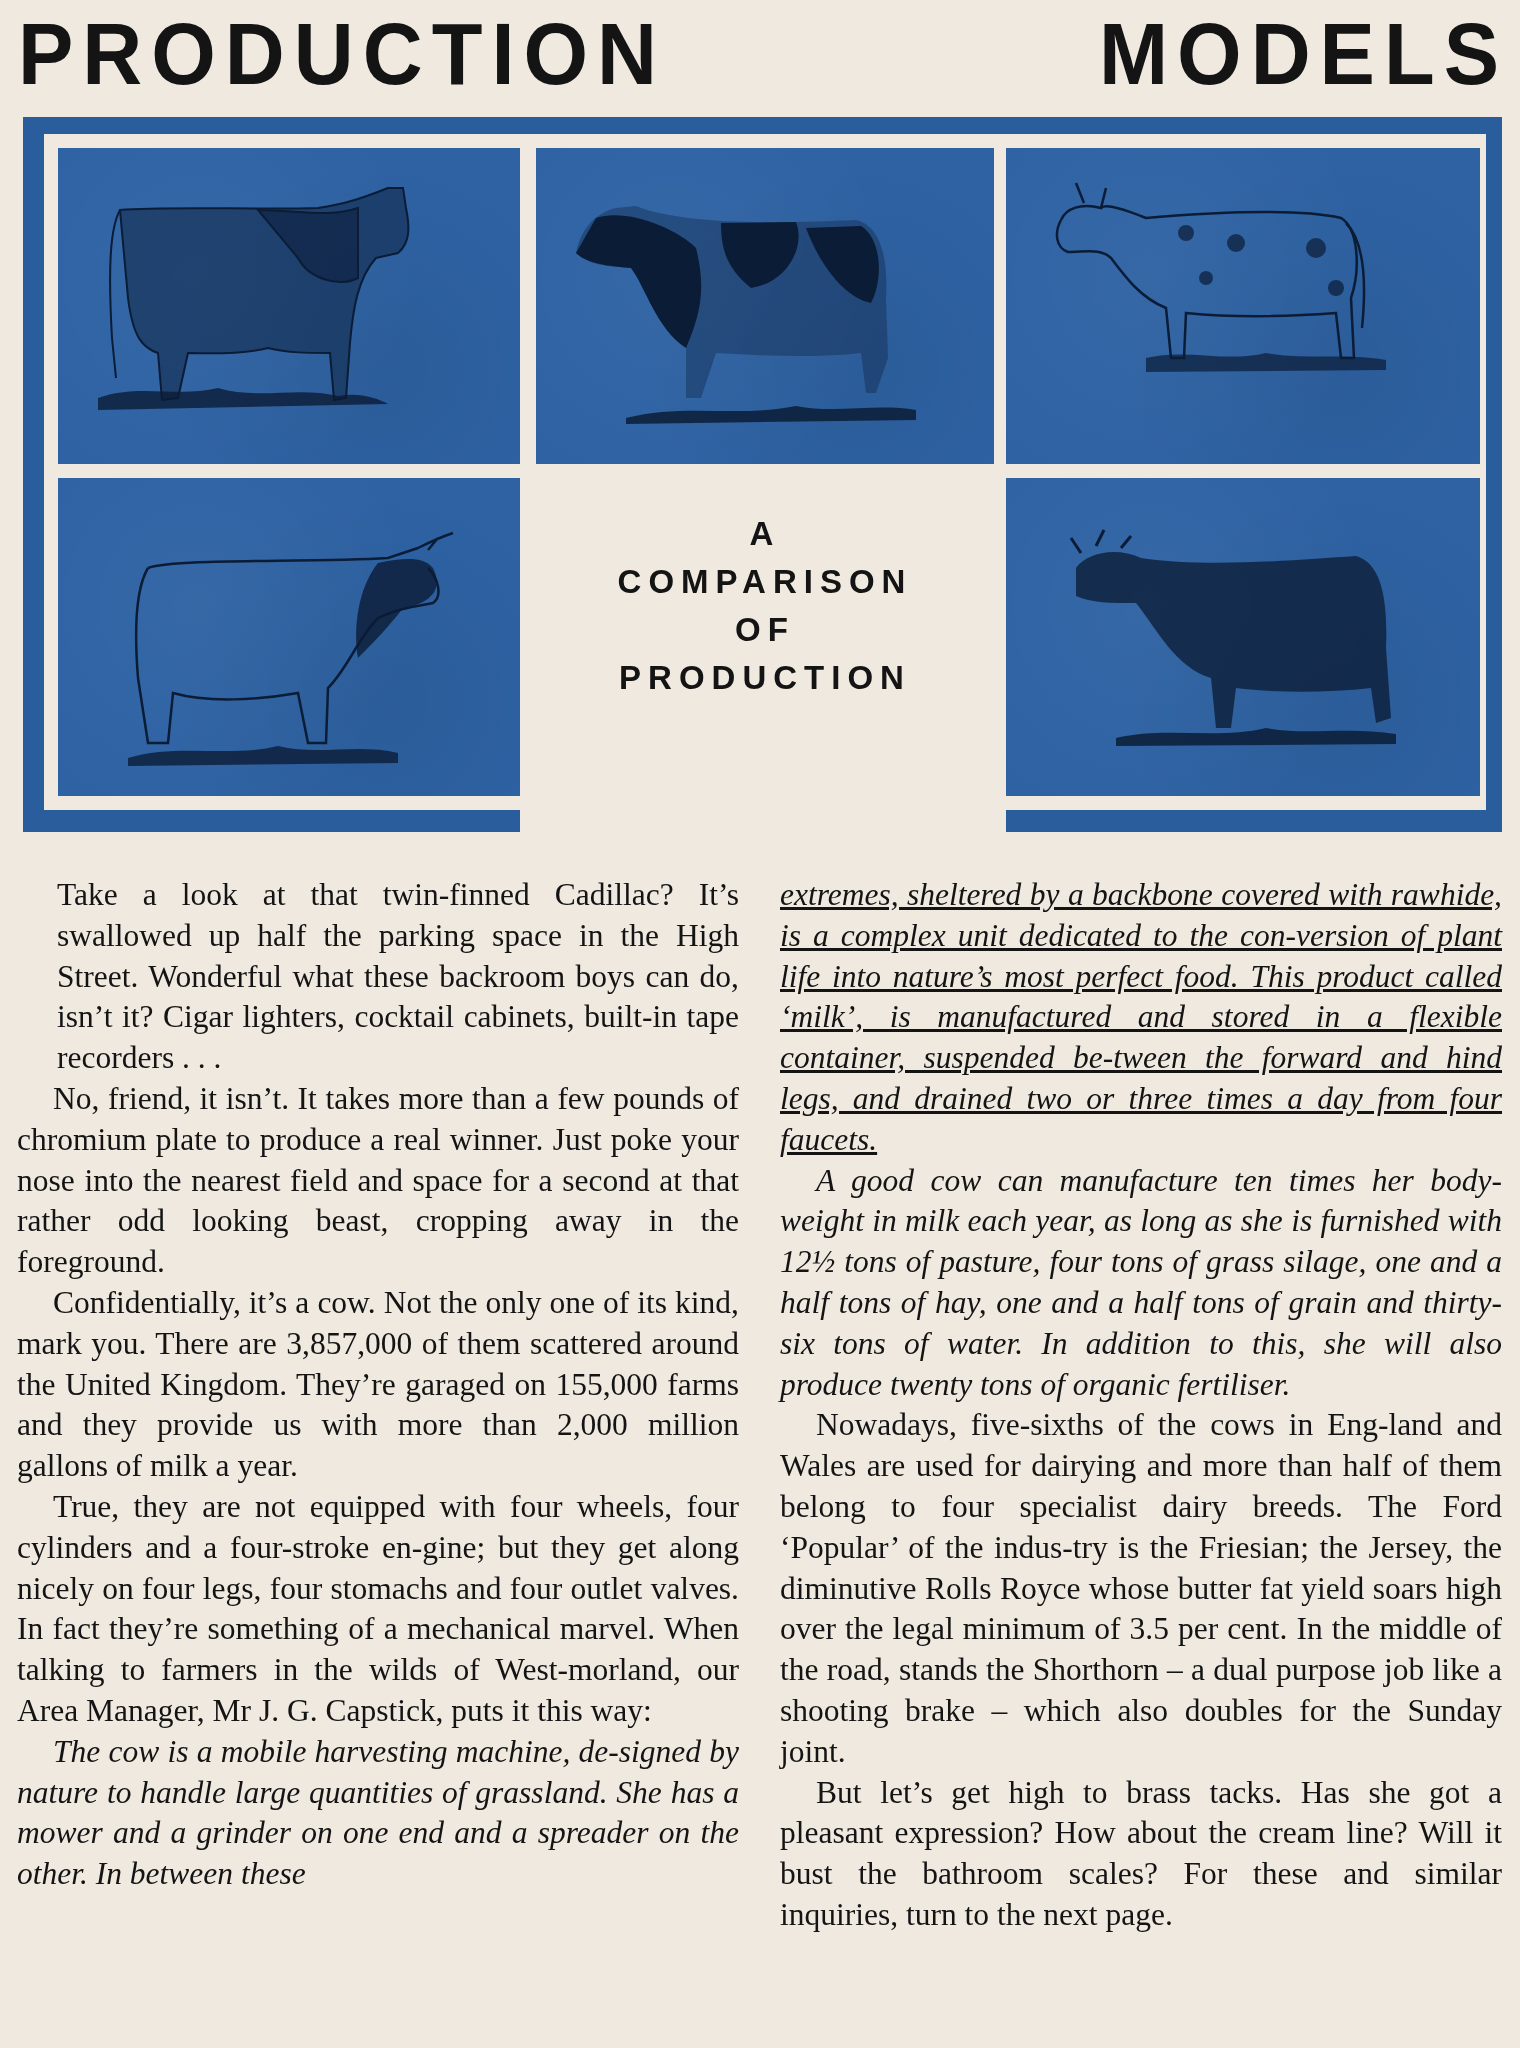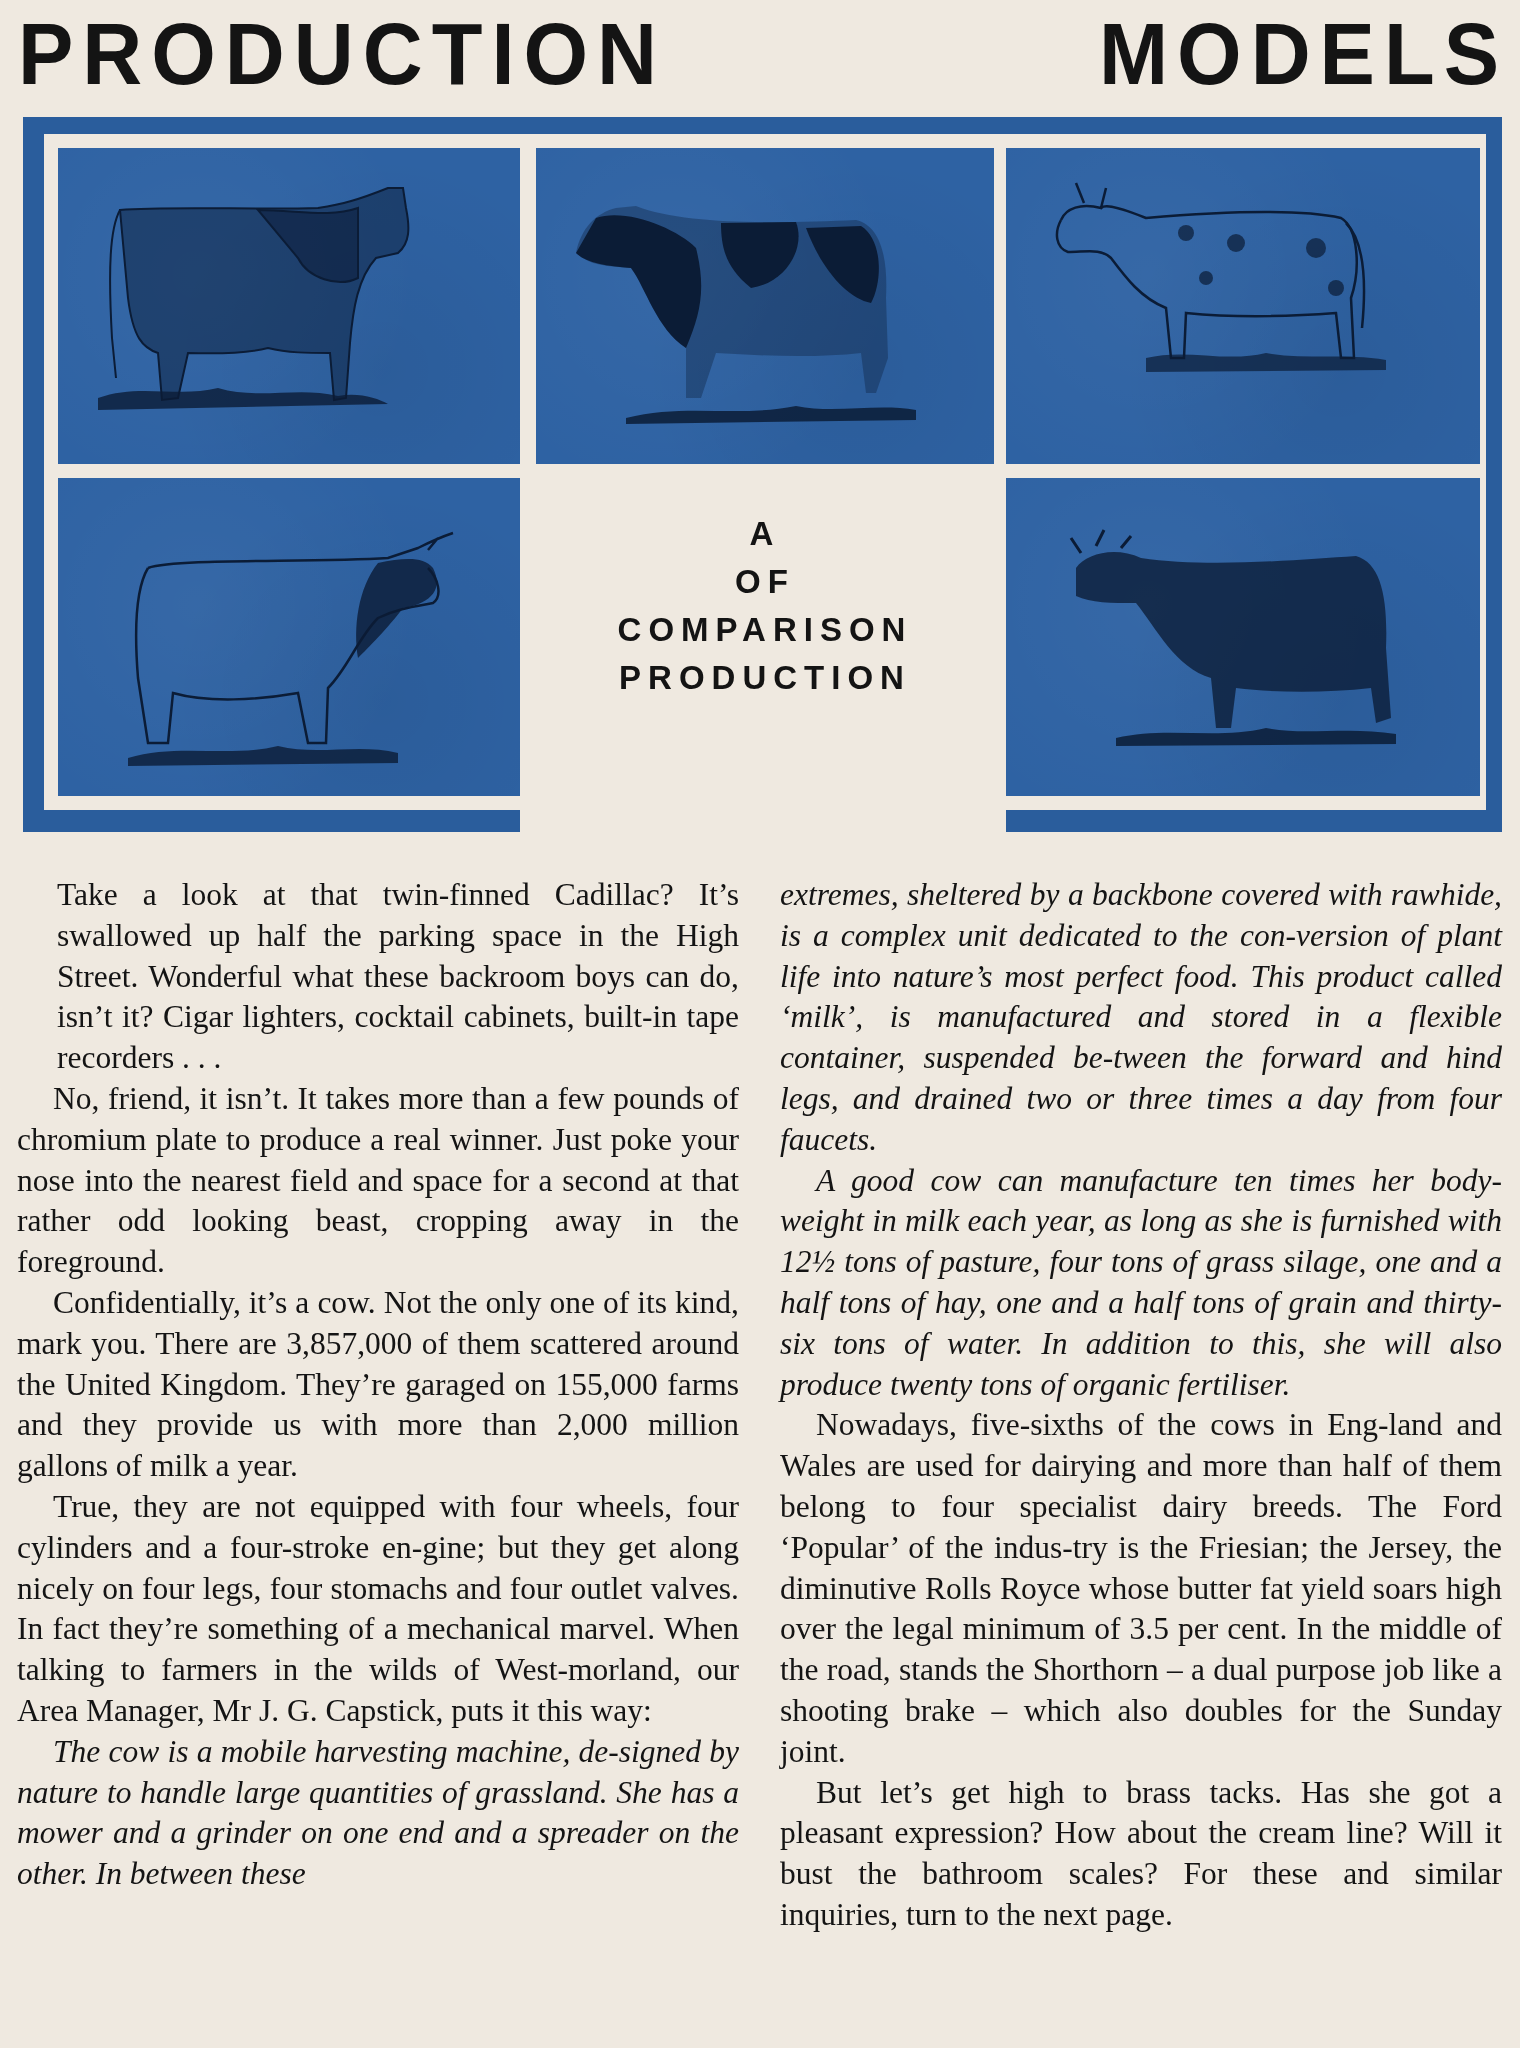--- a/index.html
+++ b/index.html
@@ -60,21 +60,21 @@
   .col {
     position: absolute; top: 875px; width: 722px;
     font-size: 31.5px; line-height: 40.8px;
     text-align: justify;
     hyphens: none;
   }
   .col.left { left: 17px; }
   .col.right { left: 780px; width: 722px; }
   .col p { margin: 0; text-indent: 36px; }
   .col p.first { text-indent: 0; margin-left: 40px; }
-  .col p.noindent { text-indent: 0; }
+  .col p.noindent { text-indent: 0; text-decoration: underline; }
   .col .it { font-style: italic; }
 </style>
 </head>
 <body>
 
 <h1 class="headline">
   <span>PRODUCTION</span>
   <span>MODELS</span>
 </h1>
 
@@ -144,22 +144,22 @@
     <g fill="#0b1c36">
       <path d="M70 90 C80 75 110 68 135 80 C200 90 290 82 350 78 C375 85 382 120 380 170 L385 240 L370 245 L365 210 C320 215 270 215 230 210 L225 250 L210 250 L205 200 C170 190 150 150 130 125 C105 125 85 125 70 118 Z" opacity="0.78"></path>
       <path d="M75 75 L65 60 M90 68 L98 52 M115 70 L125 58" stroke="#0b1c36" stroke-width="3" fill="none"></path>
       <path d="M110 260 C160 248 210 262 260 250 C300 258 340 248 390 256 L390 266 L110 268 Z" opacity="0.85"></path>
     </g>
   </svg>
 </div>
 
 <div class="subtitle">
   <div>A</div>
+  <div>COMPARISON</div>
   <div>OF</div>
-  <div>COMPARISON</div>
   <div>PRODUCTION</div>
 </div>
 
 <div class="col left">
   <p class="first">Take a look at that twin-finned Cadillac? It’s swallowed up half the parking space in the High Street. Wonderful what these backroom boys can do, isn’t it? Cigar lighters, cocktail cabinets, built-in tape recorders . . .</p>
   <p>No, friend, it isn’t. It takes more than a few pounds of chromium plate to produce a real winner. Just poke your nose into the nearest field and space for a second at that rather odd looking beast, cropping away in the foreground.</p>
   <p>Confidentially, it’s a cow. Not the only one of its kind, mark you. There are 3,857,000 of them scattered around the United Kingdom. They’re garaged on 155,000 farms and they provide us with more than 2,000 million gallons of milk a year.</p>
   <p>True, they are not equipped with four wheels, four cylinders and a four-stroke en-gine; but they get along nicely on four legs, four stomachs and four outlet valves. In fact they’re something of a mechanical marvel. When talking to farmers in the wilds of West-morland, our Area Manager, Mr J. G. Capstick, puts it this way:</p>
   <p class="it">The cow is a mobile harvesting machine, de-signed by nature to handle large quantities of grassland. She has a mower and a grinder on one end and a spreader on the other. In between these</p>
 </div>

